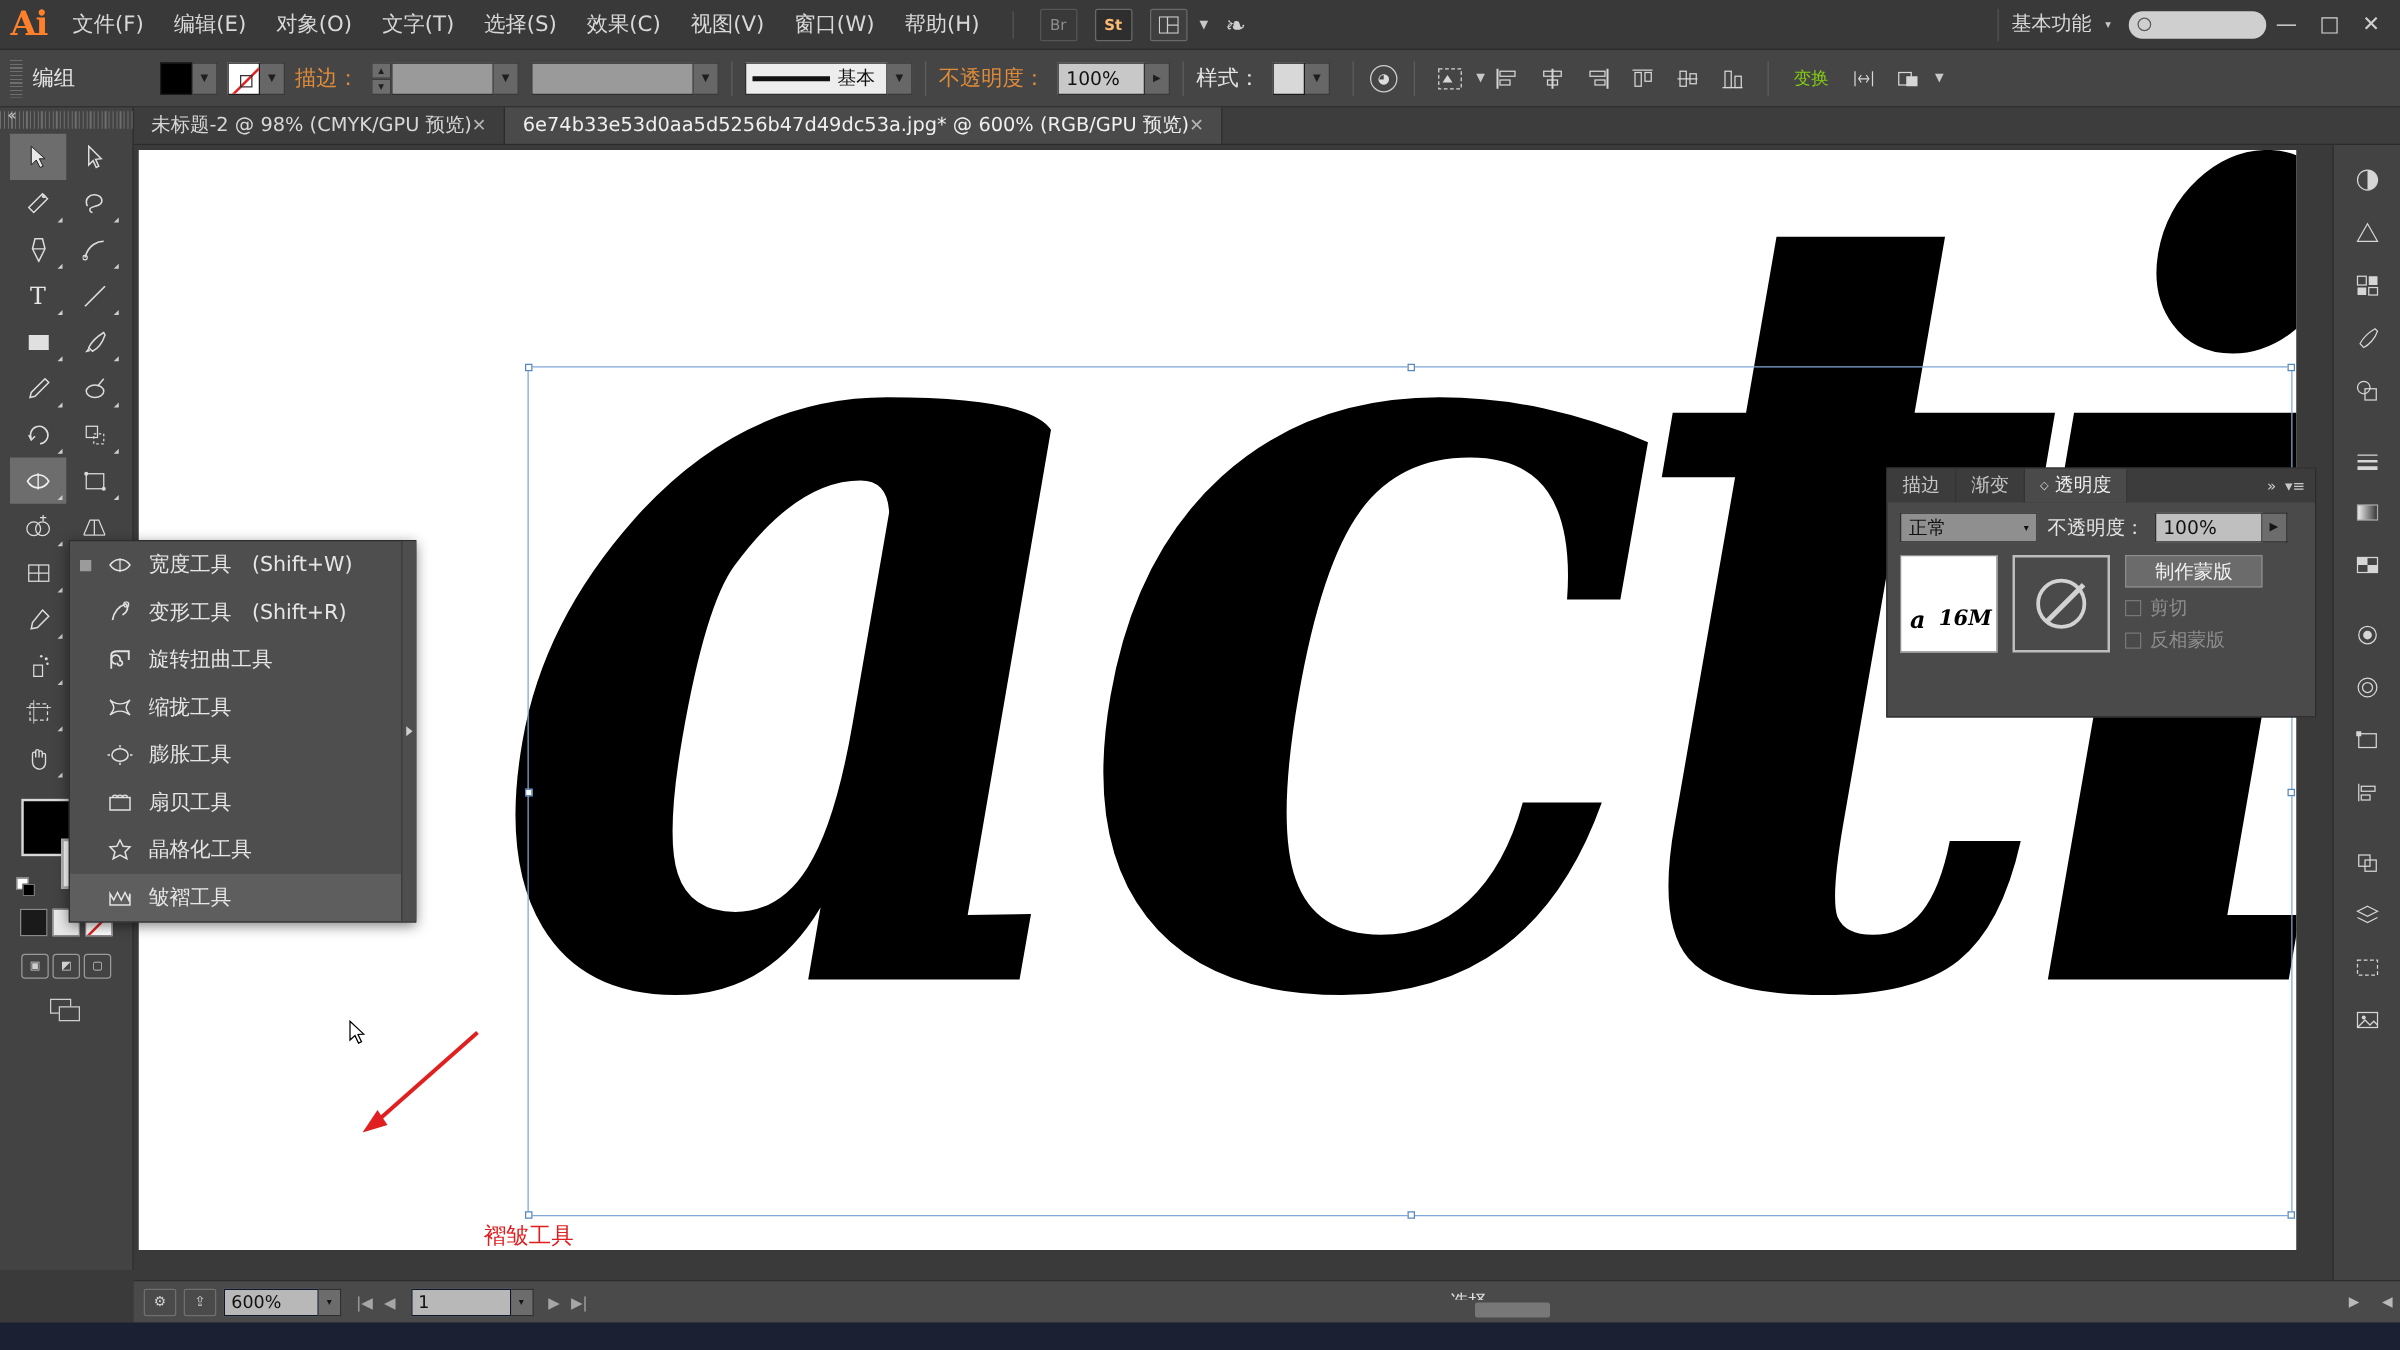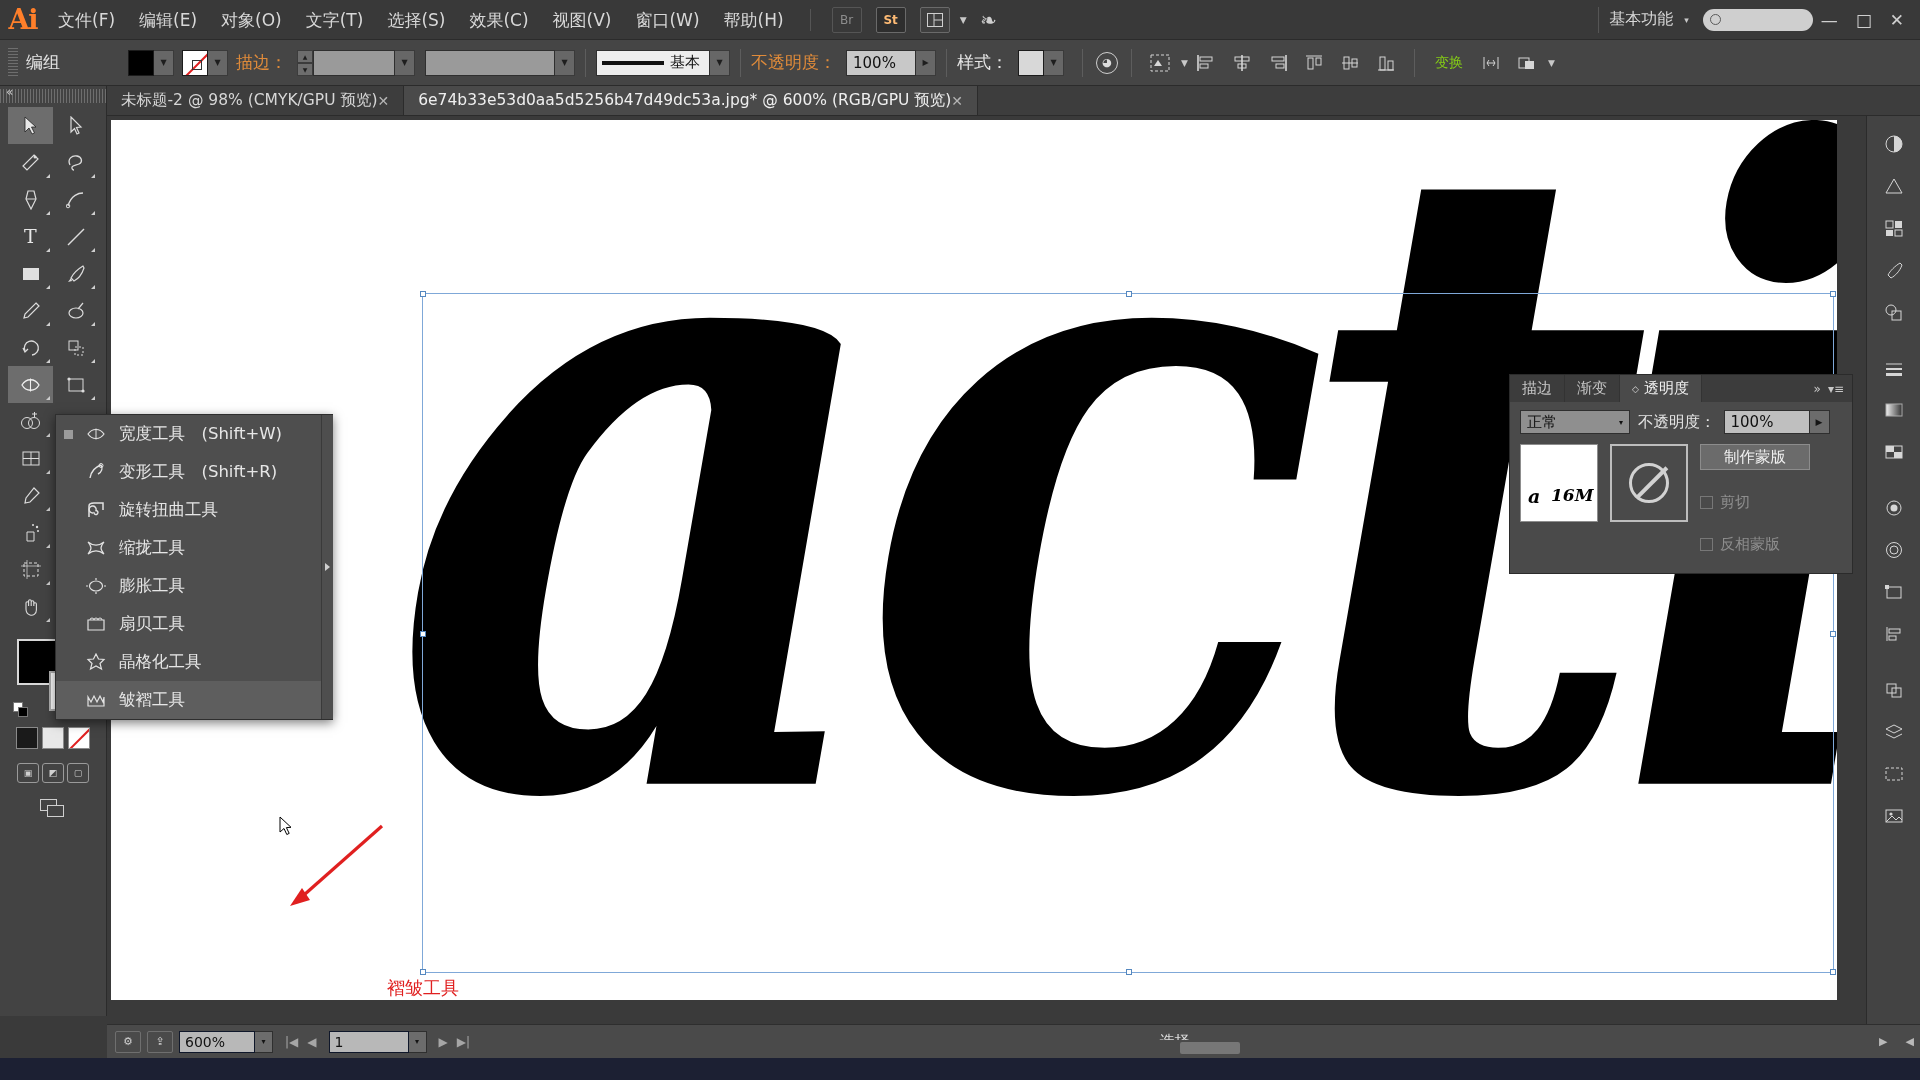--- a/index.html
+++ b/index.html
@@ -214,21 +214,21 @@
     display:flex; flex-direction:column; align-items:center; padding-top:8px; gap:2px;
   }
   .rd-btn {
     width:44px; height:40px; display:flex; align-items:center; justify-content:center;
     color:#d6d6d6; font-size:19px; border-radius:2px;
   }
   .rd-gap { height:12px; }
 
   
   .flyout {
-    position:absolute; left:55px; top:414px; width:278px;
+    position:absolute; left:55px; top:432px; width:278px;
     background:#4e4e4e; border:1px solid #2e2e2e; z-index:60;
     box-shadow:0 3px 10px rgba(0,0,0,.5);
   }
   .fo-item {
     display:flex; align-items:center; height:38px; padding-left:8px; gap:10px;
     color:#e6e6e6; font-size:16.5px; white-space:nowrap;
   }
   .fo-item.sel { background:#5e5e5e; }
   .fo-dot { width:9px; height:9px; background:#9b9b9b; flex:0 0 9px; }
   .fo-dot.empty { background:transparent; }
@@ -278,21 +278,21 @@
   }
   .tp-thumb span{
     position:absolute; color:#000; font-family:"DejaVu Serif",serif; font-weight:bold; font-style:italic;
   }
   .tp-mask {
     width:78px; height:78px; background:#4a4a4a; border:2px solid #bdbdbd;
     display:flex; align-items:center; justify-content:center;
   }
   .tp-nosym { width:40px; height:40px; border:3.5px solid #d2d2d2; border-radius:50%; position:relative;}
   .tp-nosym::after{ content:""; position:absolute; left:-2px; top:15px; width:43px; height:3.5px; background:#d2d2d2; transform:rotate(-45deg);}
-  .tp-right { display:flex; flex-direction:column; gap:23px; }
+  .tp-right { display:flex; flex-direction:column; gap:7px; }
   .tp-makemask {
     width:110px; height:26px; background:#6b6b6b; border:1px solid #8c8c8c;
     display:flex; align-items:center; justify-content:center; color:#f0f0f0; font-size:15.5px;
   }
   .tp-check { display:flex; align-items:center; gap:7px; color:#8e8e8e; font-size:15px;}
   .tp-check .bx { width:13px; height:13px; border:1px solid #777; background:#4a4a4a;}
 
   
   .statusbar {
     position:absolute; left:107px; bottom:22px; width:1813px; height:34px;

